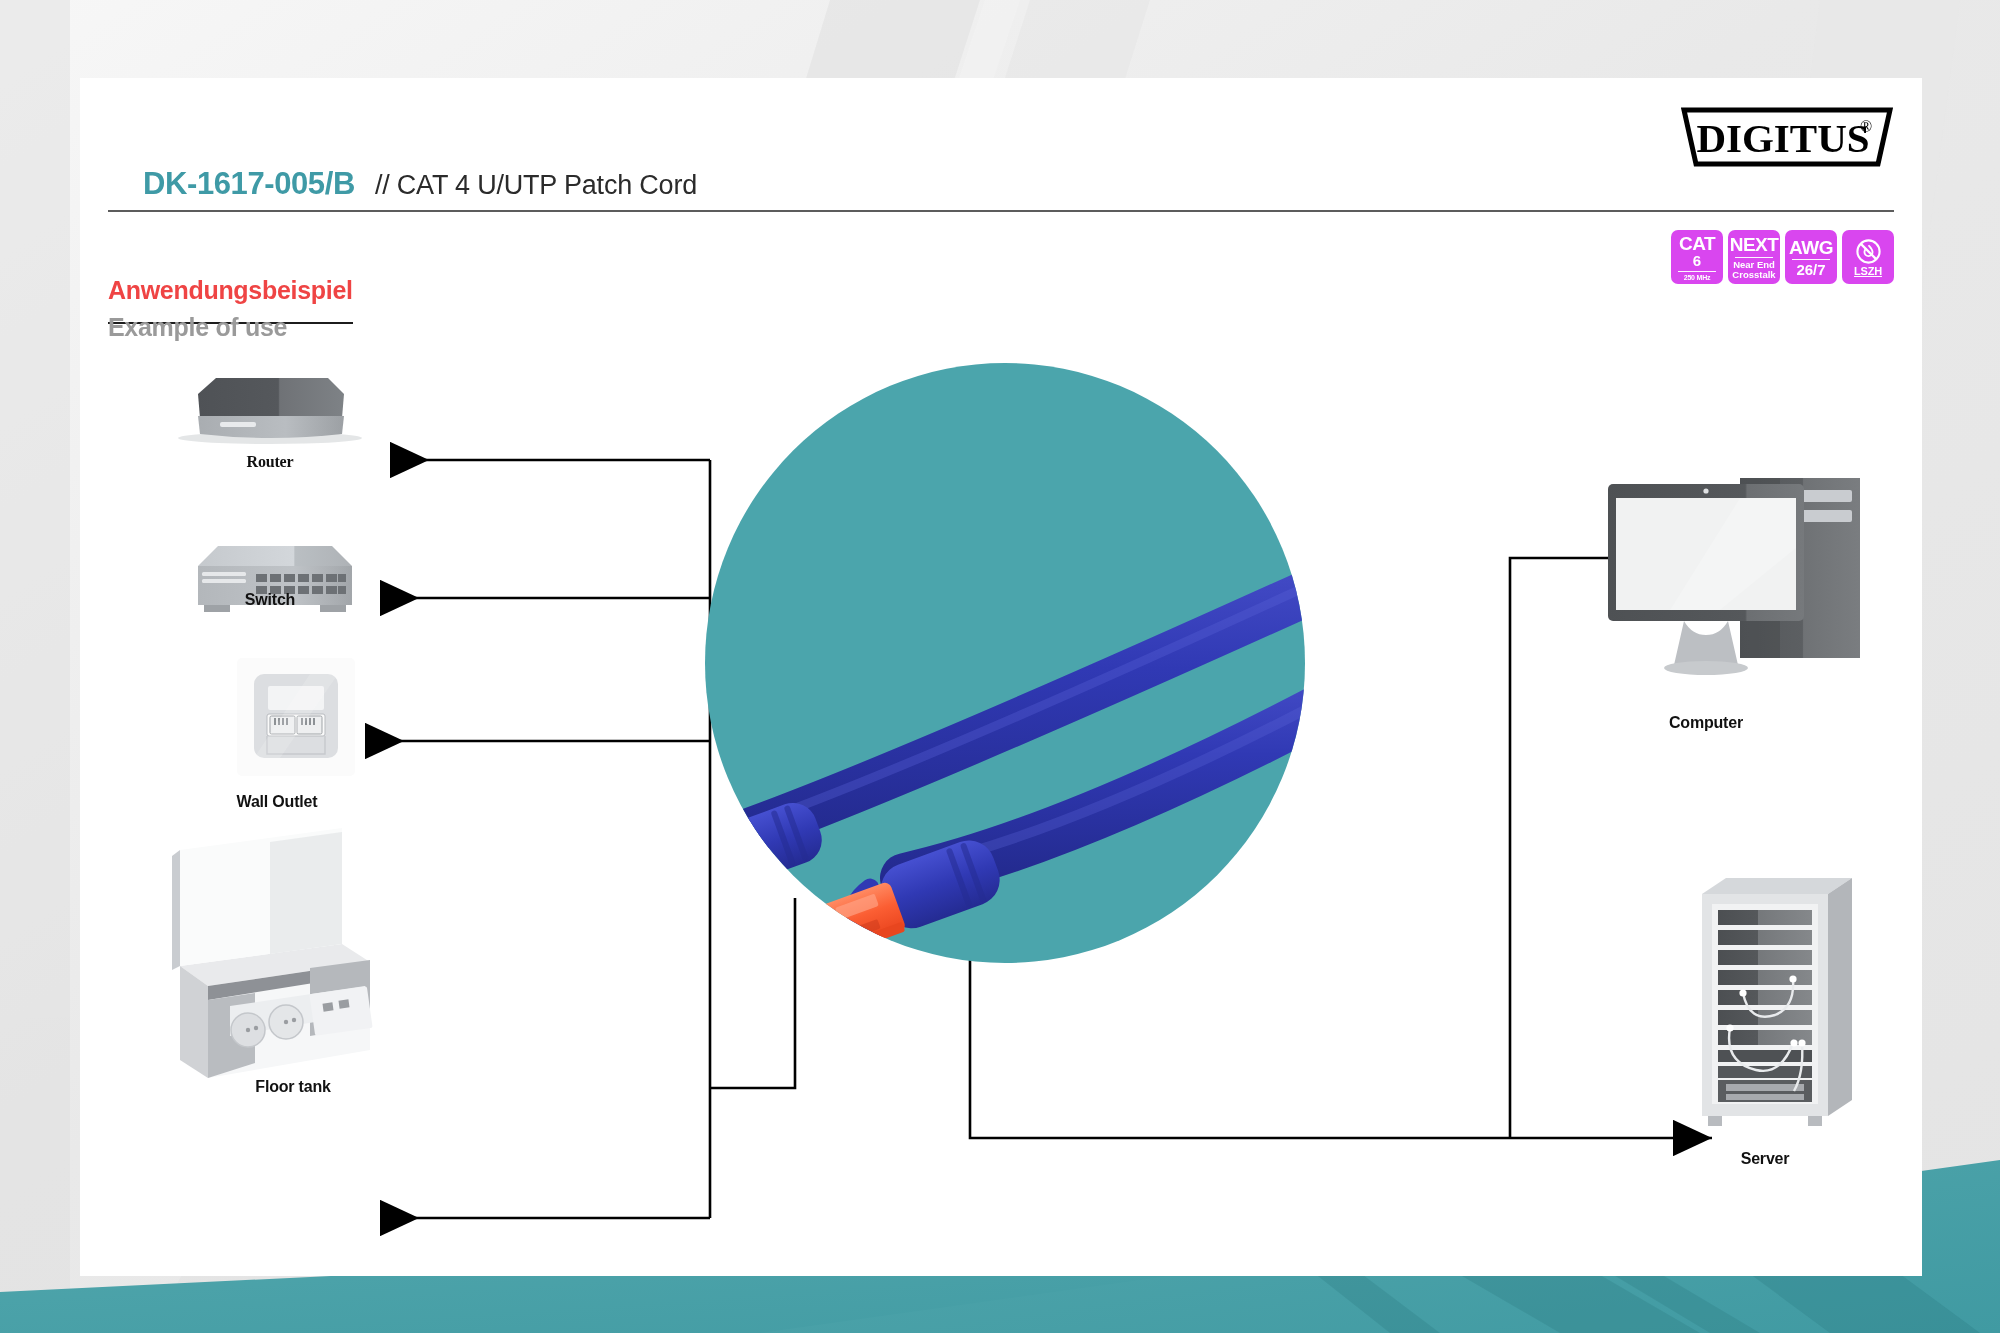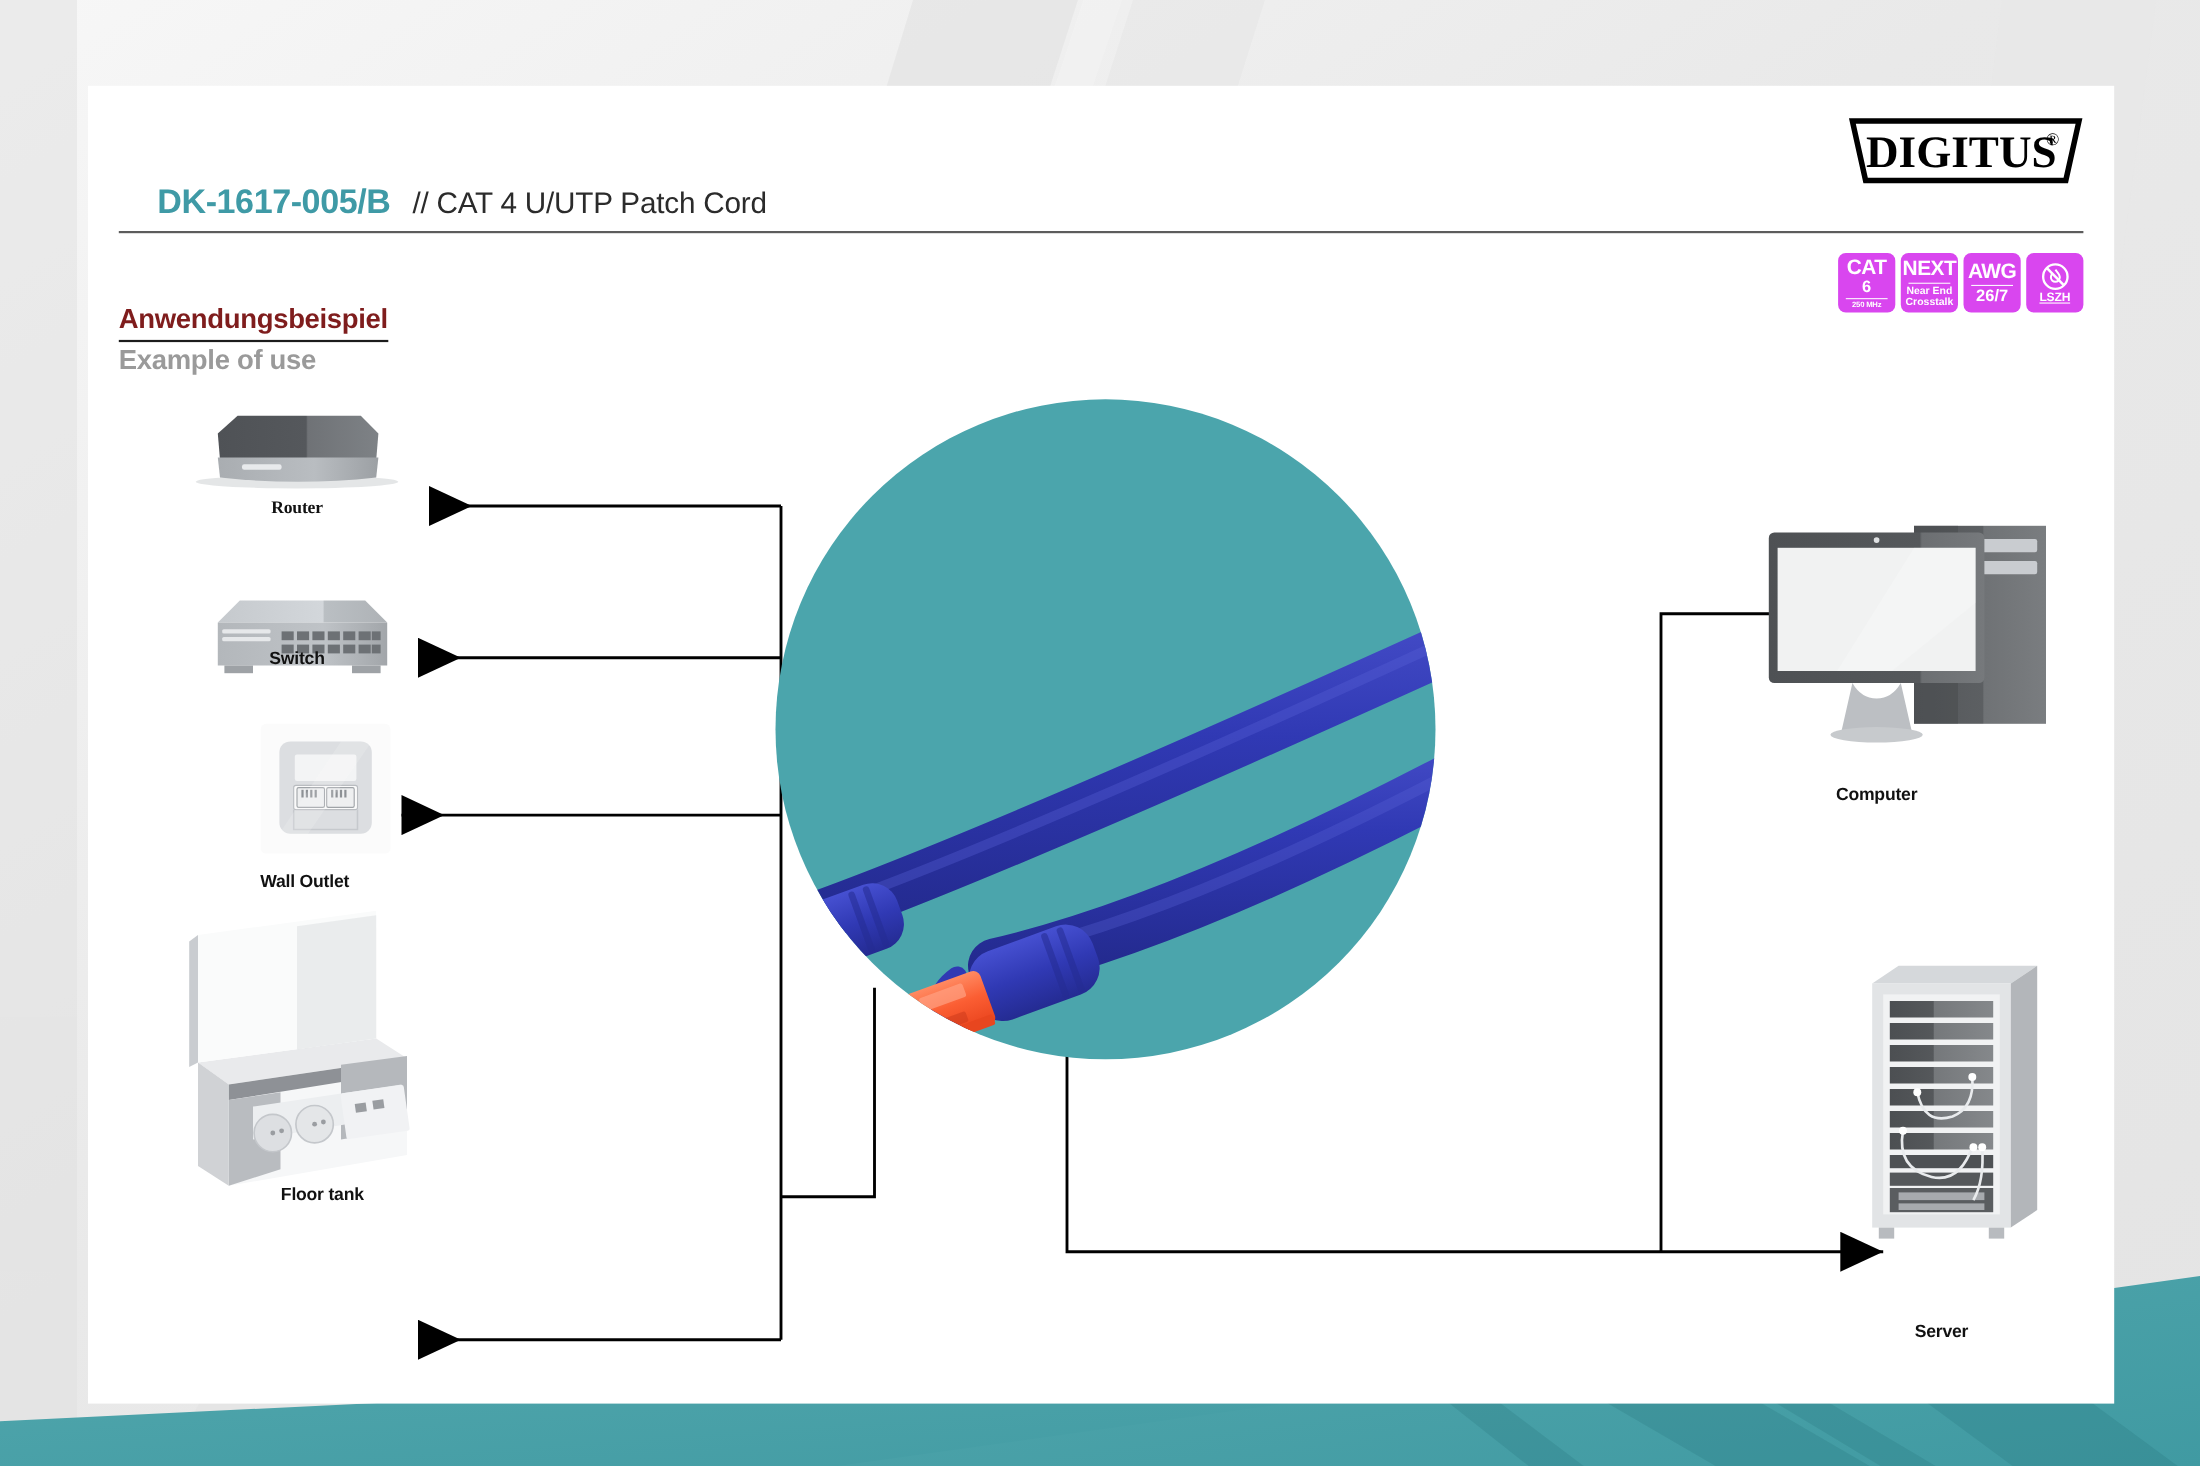--- a/index.html
+++ b/index.html
@@ -85,24 +85,24 @@
   .badge .b-rule { width: 38px; height: 1px; background: #ffffff; margin: 2px 0 2px; opacity: .95;}
   .badge-lszh { justify-content: center; }
   .badge-lszh .lszh-label { font-size: 11px; font-weight: bold; letter-spacing: -0.2px; margin-top:1px;text-decoration:underline;}
 
   
   .sect-de {
     position: absolute;
     left: 28px; top: 198px;
     font-size: 25px;
     font-weight: bold;
-    color: #7f1d1d;
+    color: #ef4444;
     letter-spacing: -0.3px;
     border-bottom: 2px solid #1c1c1c;
-    padding-bottom: 4px;
+    padding-bottom: 17px;
     display: inline-block;
   }
   .sect-en {
     position: absolute;
     left: 28px; top: 235px;
     font-size: 25px;
     font-weight: bold;
     color: #9a9a9a;
     letter-spacing: -0.3px;
   }
@@ -490,16 +490,16 @@
         <rect x="1628" y="1038" width="14" height="10" fill="#b8bbbf"></rect>
         <rect x="1728" y="1038" width="14" height="10" fill="#b8bbbf"></rect>
       </g>
     </svg>
 
     <div class="dev-label" style="left:190px; top:375px;font-family:Liberation Serif, serif;">Router</div>
     <div class="dev-label" style="left:190px; top:513px;">Switch</div>
     <div class="dev-label" style="left:197px; top:715px;">Wall Outlet</div>
     <div class="dev-label" style="left:213px; top:1000px;">Floor tank</div>
     <div class="dev-label" style="left:1626px; top:636px;text-align:center;">Computer</div>
-    <div class="dev-label" style="left:1685px; top:1124px;">Server</div>
+    <div class="dev-label" style="left:1685px; top:1072px;">Server</div>
 
   </div>
 </div>
 
 </body></html>

